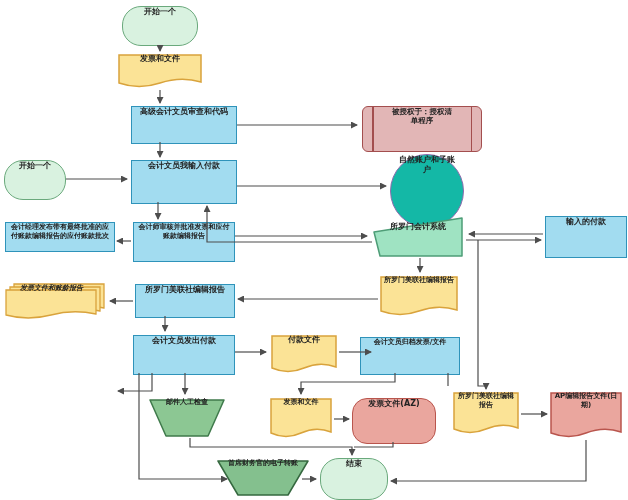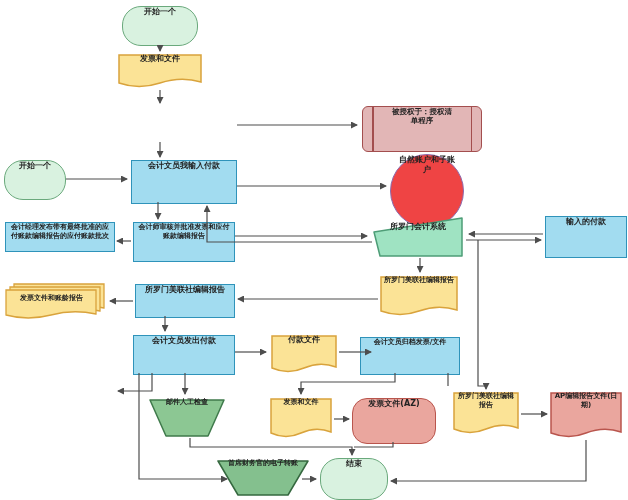--- a/index.html
+++ b/index.html
@@ -4,28 +4,28 @@
 <style>
   html,body{margin:0;padding:0;background:#fff;}
   #canvas{position:relative;width:628px;height:500px;background:#fff;overflow:hidden;
           font-family:"DejaVu Sans",sans-serif;}
   .node{position:absolute;display:flex;align-items:flex-start;justify-content:center;
         text-align:center;font-size:8px;color:#222;line-height:1.25;font-weight:600;}
   .node .shape{position:absolute;inset:0;width:100%;height:100%;}
   .node .lbl{position:relative;z-index:2;padding:0 3px;}
   .terminator{background:#d9f2e0;border:1.5px solid #6aa97c;border-radius:19px;}
   .process{background:#a2dcf0;border:1.2px solid #2f93ba;}
-  .circle{background:#ef4444;border:1.5px solid #8e6bae;border-radius:50%;}
+  .circle{background:#14b8a6;border:1.5px solid #8e6bae;border-radius:50%;}
   .predef{background:#e2b6b6;border:1.5px solid #a34e4e;border-radius:6px;}
   .predef::before,.predef::after{content:"";position:absolute;top:0;bottom:0;width:1.5px;
         background:#a34e4e;z-index:1;}
   .predef::before{left:9px;} .predef::after{right:9px;}
   .roundpink{background:#eaa69e;border:1.5px solid #b9554d;border-radius:15px;}
   .doc .lbl{padding-bottom:7px;}
-  .mdoc .lbl{padding-top:11px;padding-right:10px;padding-bottom:4px;}
+  .mdoc .lbl{padding-top:1px;padding-right:10px;padding-bottom:4px;font-style:italic;}
   .tiny{font-size:7px;}
   .s75{font-size:7.5px;}
   #wires{position:absolute;inset:0;pointer-events:none;z-index:3;}
   #wires polyline{fill:none;stroke:#4d4d4d;stroke-width:1.2;}
 </style>
 </head>
 <body>
 
 <div id="canvas">
 
@@ -33,20 +33,23 @@
     <span class="lbl">开始一个</span>
   </div>
 
   <div class="node doc" style="left:118px;top:54px;width:84px;height:36px">
     <svg class="shape" viewBox="0 0 84 36">
       <path d="M1,1 L83,1 L83,28 Q63,22 42,29 Q21,36 1,29 Z" fill="#fbe396" stroke="#d9a33c" stroke-width="1.5"></path>
     </svg>
     <span class="lbl">发票和文件</span>
   </div>
 
+  <div class="node process" style="left:131px;top:106px;width:104px;height:36px">
+    <span class="lbl">高级会计文员审查和代码</span>
+  </div>
 
   <div class="node predef s75" style="left:362px;top:106px;width:118px;height:44px">
     <span class="lbl" style="max-width:62px">被授权于：授权清单程序</span>
   </div>
 
   <div class="node process" style="left:131px;top:160px;width:104px;height:42px">
     <span class="lbl">会计文员我输入付款</span>
   </div>
 
   <div class="node circle" style="left:390px;top:154px;width:72px;height:72px">

